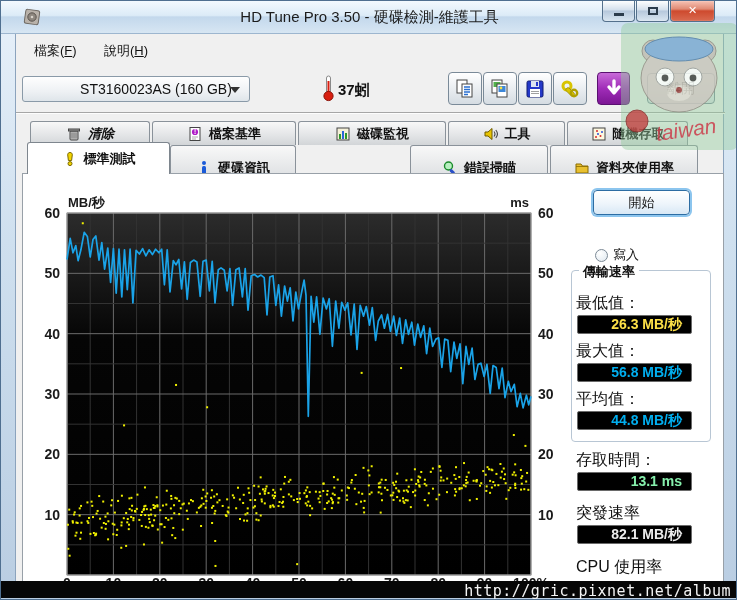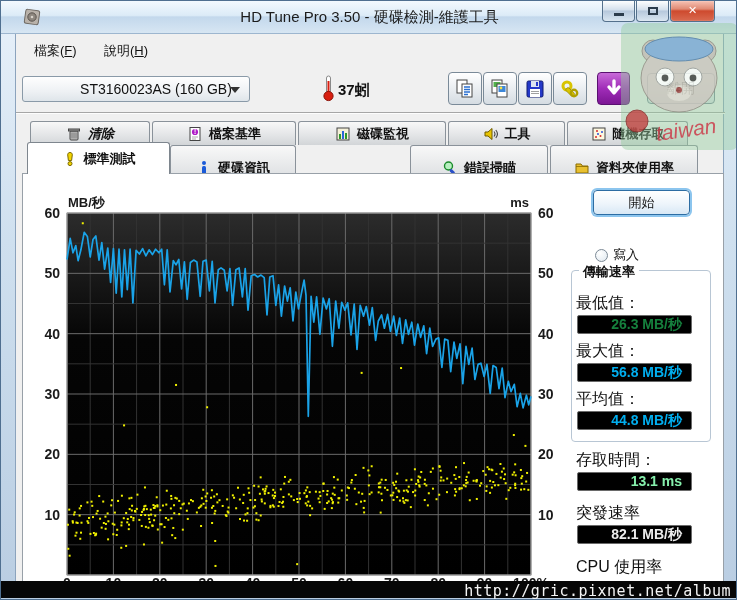--- a/index.html
+++ b/index.html
@@ -98,21 +98,21 @@
   .groupbox { position:absolute; left:548px; top:96px; width:140px; height:172px;
     border:1px solid #b8c6d4; border-radius:4px; }
   .group-title { position:absolute; left:556px; top:89px; background:#ffffff; padding:0 4px;
     font-size:13px; font-weight:bold; color:#111; }
   .plabel { position:absolute; left:553px; font-size:16px; font-weight:normal; color:#111; }
   .l-min { top:119px; } .l-max { top:167px; } .l-avg { top:215px; }
   .l-acc { top:276px; } .l-bur { top:329px; } .l-cpu { top:383px; }
   .vbox { position:absolute; left:554px; width:115px; height:19px; background:#000;
     border:1px solid #6a6a6a; border-radius:2px; font-size:14px; font-weight:bold;
     text-align:right; padding-right:9px; line-height:17px; }
-  .v-min { top:141px; color:#15803d; } .v-max { top:189px; color:#00aeef; }
+  .v-min { top:141px; color:#fde047; } .v-max { top:189px; color:#00aeef; }
   .v-avg { top:237px; color:#00aeef; }
   .v-acc { top:298px; color:#86efac; } .v-bur { top:351px; color:#ececec; }
 
   
   .mascot { position:absolute; left:620px; top:22px; width:117px; height:127px;
     background:rgba(148,204,158,0.45); border-radius:7px; z-index:40; pointer-events:none; }
   
   .strip { position:absolute; left:0; top:580px; width:737px; height:17px; background:#060606;
     z-index:50; text-align:right; }
   .strip span { font-family:"DejaVu Sans Mono","Liberation Mono",monospace; font-size:15px;

